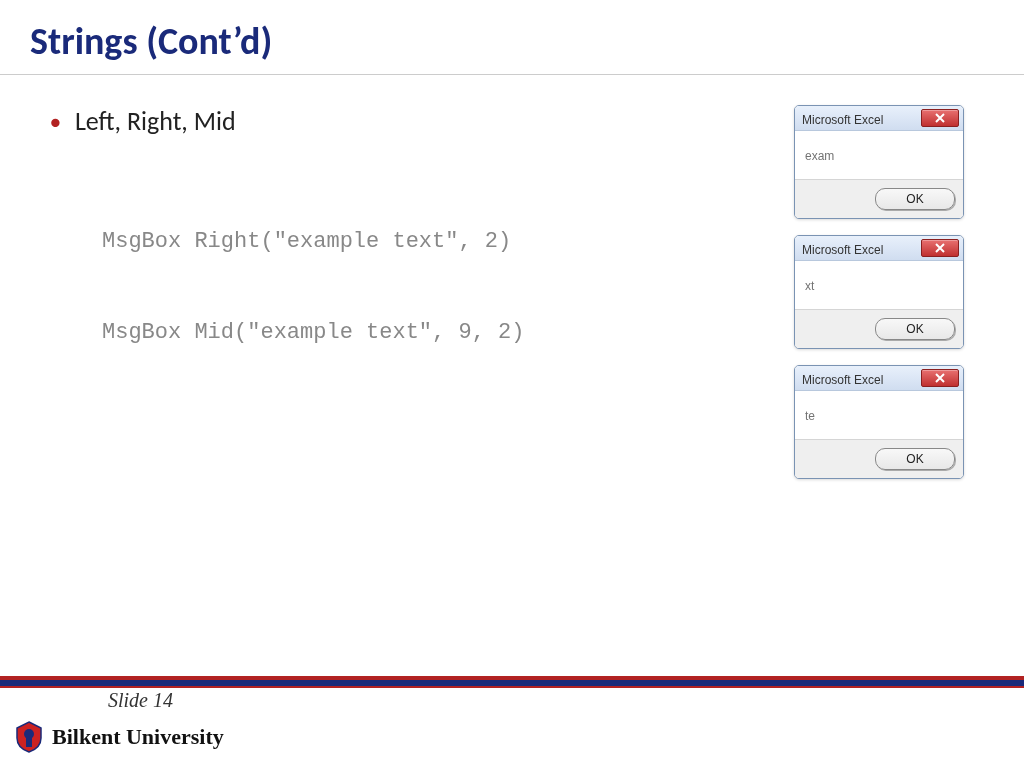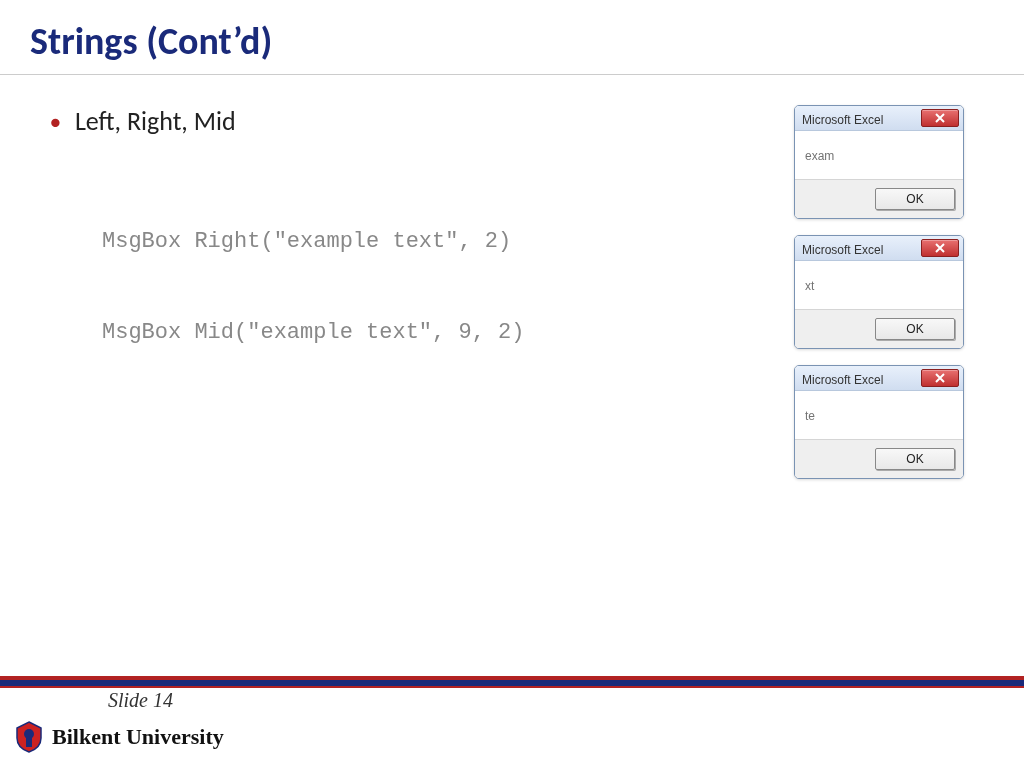--- a/index.html
+++ b/index.html
@@ -104,21 +104,21 @@
     border-top: 1px solid #d5d5d5;
     padding: 8px;
     display: flex;
     justify-content: flex-end;
   }
   .ok-btn {
     width: 80px;
     height: 22px;
     background: linear-gradient(#f8f8f8, #e8e8e8);
     border: 1px solid #888;
-    border-radius: 2px;
+    border-radius: 10px;
     font-size: 12px;
     color: #222;
     font-family: "Segoe UI", Tahoma, sans-serif;
     cursor: pointer;
     box-shadow: 1px 1px 0 #aaa;
   }
   .footer-band {
     position: absolute;
     left: 0; right: 0;
     bottom: 80px;

